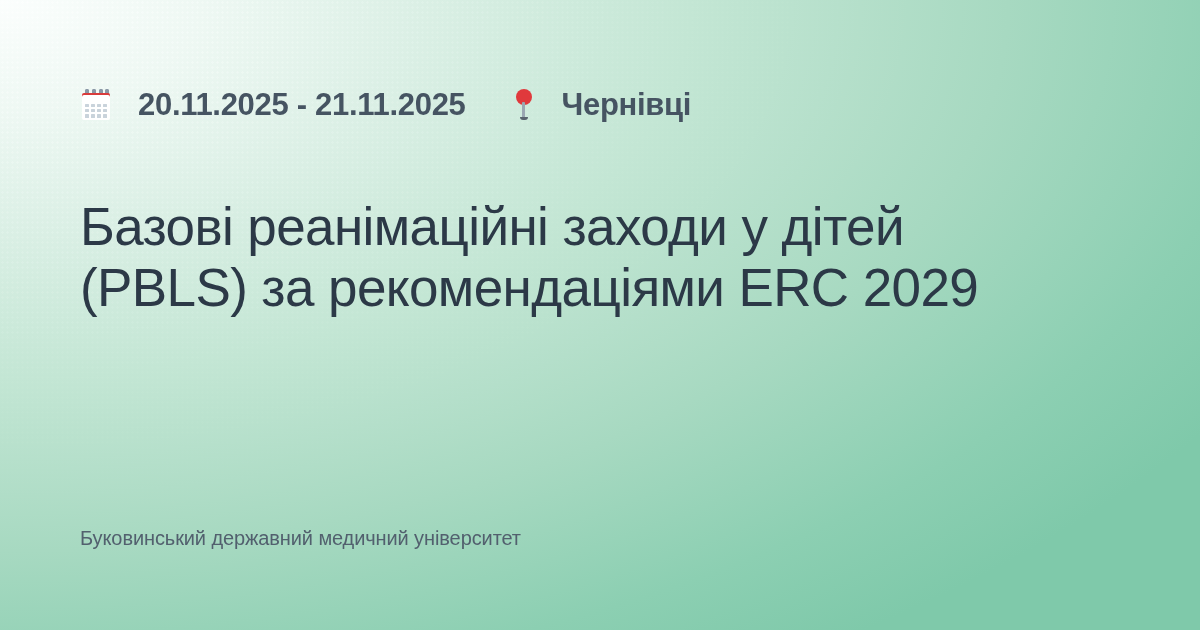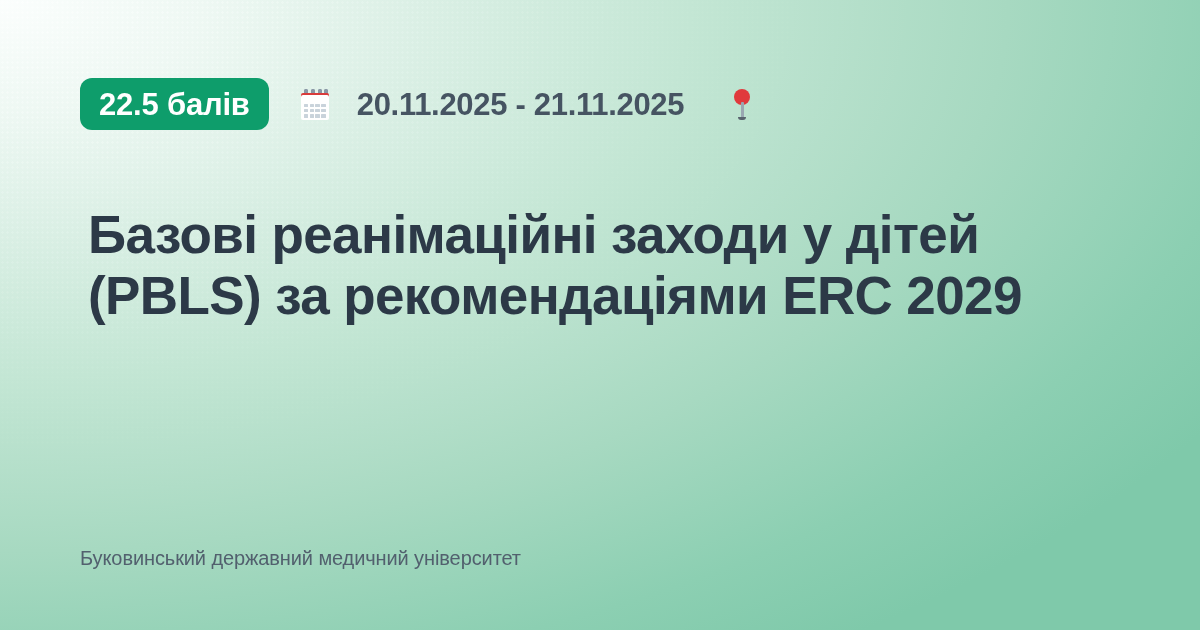--- a/index.html
+++ b/index.html
@@ -156,53 +156,52 @@
   .pin-tip {
     position: absolute;
     left: 7px; top: 29px;
     width: 8px; height: 3px;
     background: #59646e;
     border-radius: 0 0 3px 3px;
   }
 
   
   .title {
-    margin: 8px;
+    margin: 0;
     padding-top: 66px;
     max-width: 1010px;
     color: #2c3947;
     font-size: 53px;
-    font-weight: bold;
+    font-weight: normal;
     line-height: 1.16;
     letter-spacing: -0.6px;
   }
 
   
   .footer {
     position: absolute;
     left: 80px;
-    bottom: 60px;
+    bottom: 80px;
     z-index: 2;
     color: #52606e;
     font-size: 20px;
     font-weight: normal;
     letter-spacing: -0.1px;
   }
 </style>
 </head>
 <body>
 
 <div class="og-card">
   <div class="noise-layer"></div>
 
   <div class="content">
 
     <div class="meta-row">
 
-      <span class="score-badge">22.5 балів</span>
 
       <span class="meta-item dates">
         <span class="icon-box cal-icon">
           <span class="cal-ring r1"></span>
           <span class="cal-ring r2"></span>
           <span class="cal-ring r3"></span>
           <span class="cal-ring r4"></span>
           <span class="cal-top"></span>
           <span class="cal-body"></span>
           <span class="cal-grid">
@@ -222,20 +221,21 @@
         </span>
         <span class="meta-text">20.11.2025  -  21.11.2025</span>
       </span>
 
       <span class="meta-item place">
         <span class="icon-box pin-icon">
           <span class="pin-ball"></span>
           <span class="pin-needle"></span>
           <span class="pin-tip"></span>
         </span>
+        <span class="meta-text">Чернівці</span>
       </span>
 
     </div>
 
     <h1 class="title">
       <span>Базові реанімаційні заходи у дітей</span><br>
       <span>(PBLS) за рекомендаціями ERC 2029</span>
     </h1>
 
   </div>

